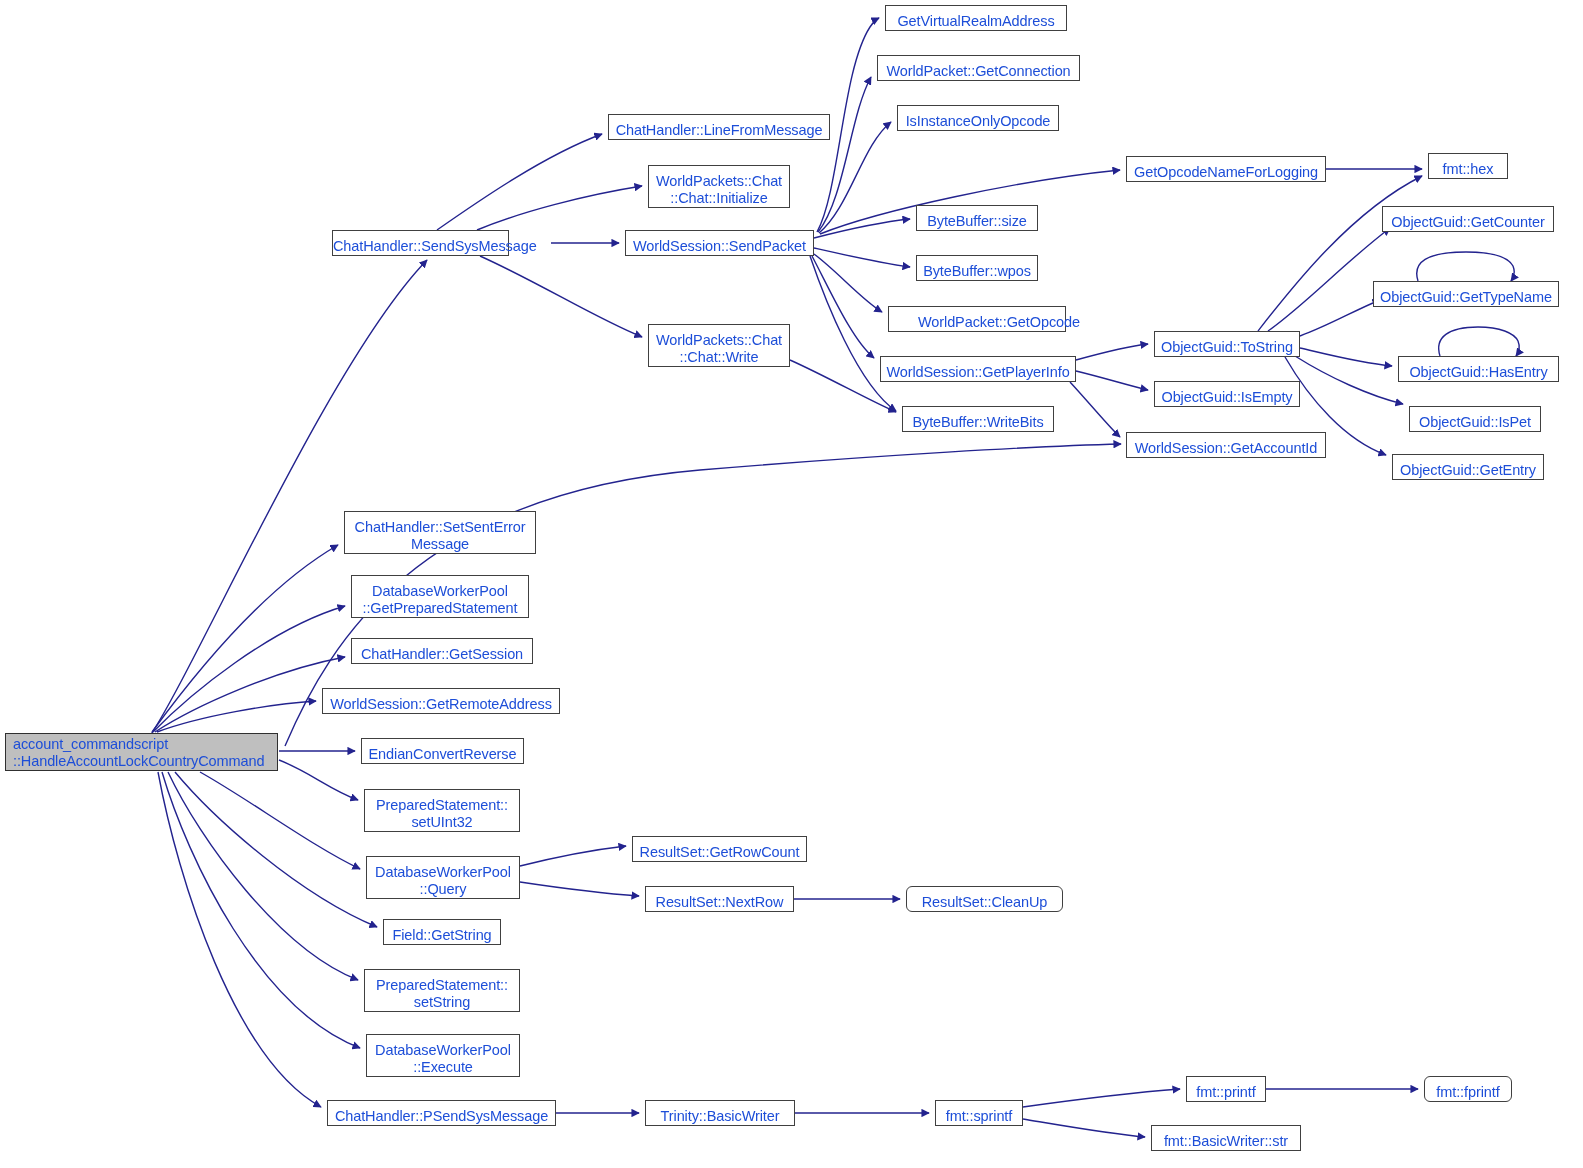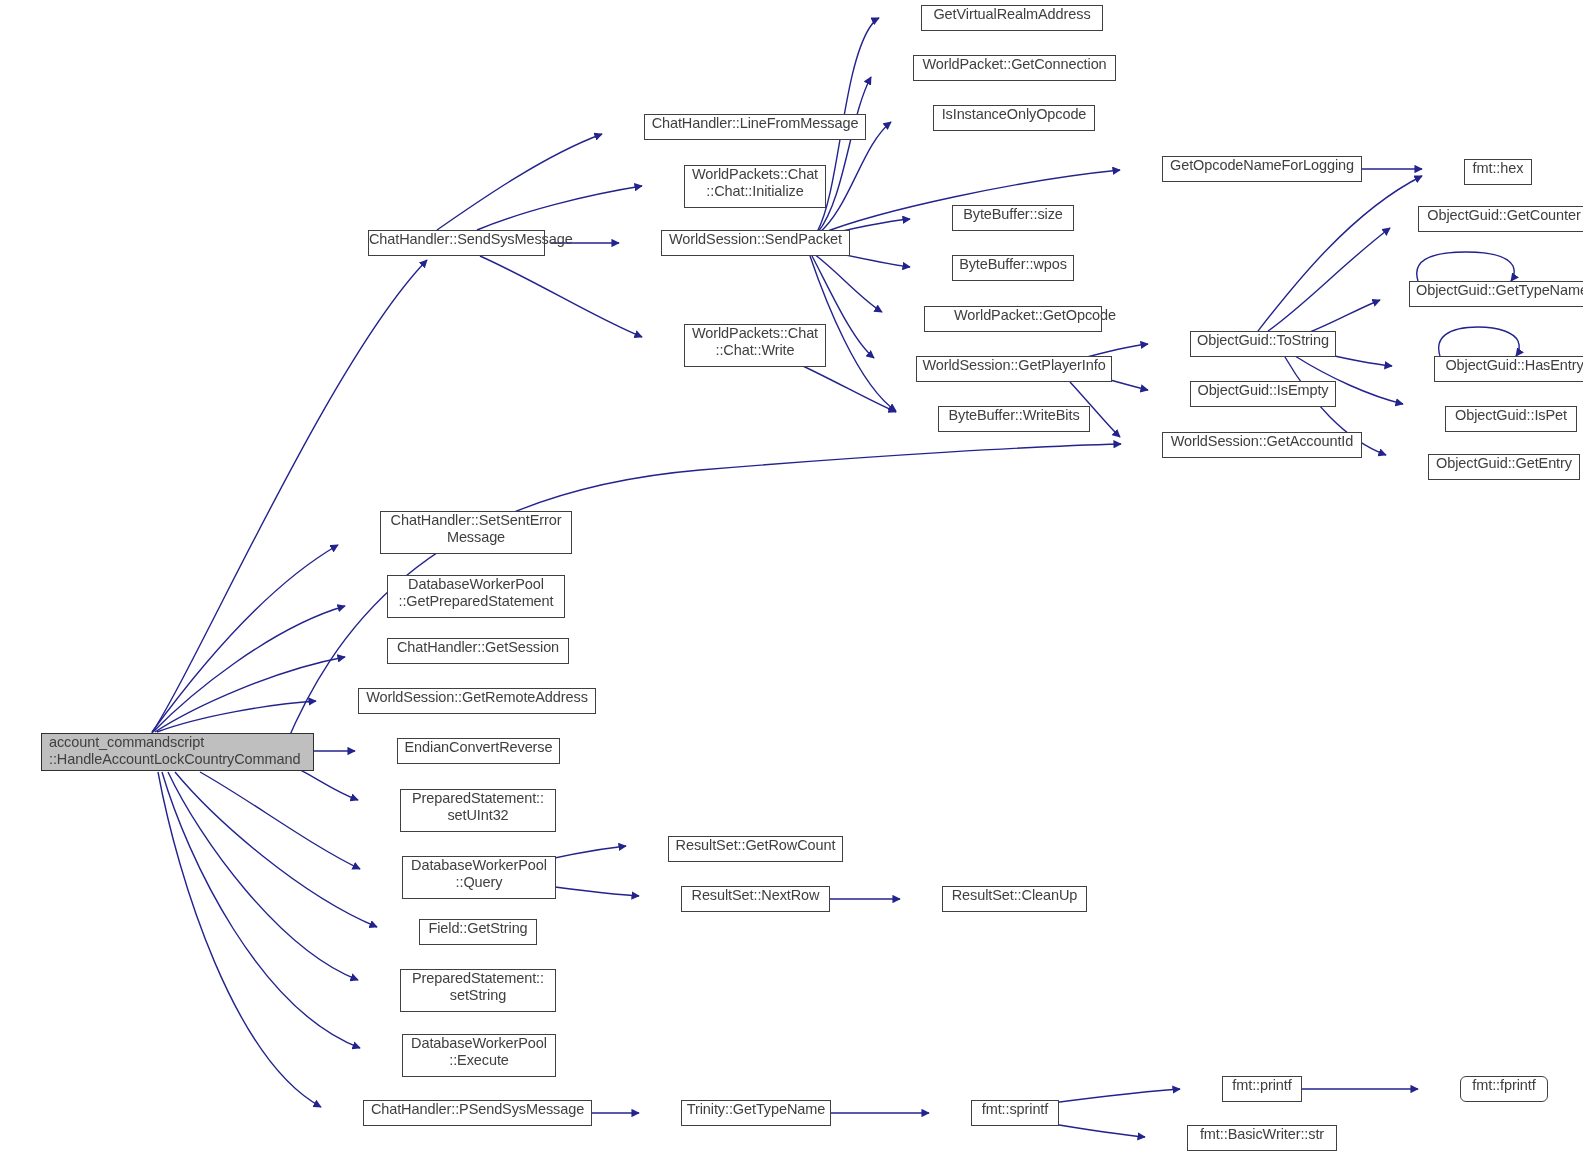--- a/index.html
+++ b/index.html
@@ -22,31 +22,30 @@
     top: 0;
     width: 1583px;
     height: 1168px;
     pointer-events: none;
   }
   .node {
     position: absolute;
     box-sizing: border-box;
     border: 1px solid #404040;
     background: #ffffff;
-    color: #404040;
+    color: #1d4ed8;
     font-size: 14.5px;
     line-height: 17px;
     display: flex;
-    align-items: flex-start;
+    align-items: flex-end;
     justify-content: center;
     text-align: center;
     white-space: pre-line;
     letter-spacing: -0.1px;
     z-index: 2;
-    margin-left: 36px;
   }
   .node.root {
     background: #bfbfbf;
     border: 1px solid #303030;
     justify-content: flex-start;
     text-align: left;
     padding-left: 7px;
   }
   .node .lbl {
     display: block;
@@ -129,21 +128,21 @@
       <div class="node" style="left: 897px; top: 105px; width: 162px; height: 26px;"><span class="lbl">IsInstanceOnlyOpcode</span></div>
       <div class="node" style="left: 916px; top: 205px; width: 122px; height: 26px;"><span class="lbl">ByteBuffer::size</span></div>
       <div class="node" style="left: 916px; top: 255px; width: 122px; height: 26px;"><span class="lbl">ByteBuffer::wpos</span></div>
       <div class="node" style="left: 888px; top: 306px; width: 178px; height: 26px; padding-left: 29px;"><span class="lbl">WorldPacket::GetOpcode</span></div>
       <div class="node" style="left: 880px; top: 356px; width: 196px; height: 26px;"><span class="lbl">WorldSession::GetPlayerInfo</span></div>
       <div class="node" style="left: 902px; top: 406px; width: 152px; height: 26px;"><span class="lbl">ByteBuffer::WriteBits</span></div>
       <div class="node" style="left: 1126px; top: 156px; width: 200px; height: 26px;"><span class="lbl">GetOpcodeNameForLogging</span></div>
       <div class="node" style="left: 1154px; top: 331px; width: 146px; height: 26px;"><span class="lbl">ObjectGuid::ToString</span></div>
       <div class="node" style="left: 1154px; top: 381px; width: 146px; height: 26px;"><span class="lbl">ObjectGuid::IsEmpty</span></div>
       <div class="node" style="left: 1126px; top: 432px; width: 200px; height: 26px;"><span class="lbl">WorldSession::GetAccountId</span></div>
-      <div class="node" style="left: 1428px; top: 159px; width: 68px; height: 26px;"><span class="lbl">fmt::hex</span></div>
+      <div class="node" style="left: 1428px; top: 153px; width: 80px; height: 26px;"><span class="lbl">fmt::hex</span></div>
       <div class="node" style="left: 1382px; top: 206px; width: 172px; height: 26px;"><span class="lbl">ObjectGuid::GetCounter</span></div>
       <div class="node" style="left: 1373px; top: 281px; width: 186px; height: 26px;"><span class="lbl">ObjectGuid::GetTypeName</span></div>
       <div class="node" style="left: 1398px; top: 356px; width: 161px; height: 26px;"><span class="lbl">ObjectGuid::HasEntry</span></div>
       <div class="node" style="left: 1409px; top: 406px; width: 132px; height: 26px;"><span class="lbl">ObjectGuid::IsPet</span></div>
       <div class="node" style="left: 1392px; top: 454px; width: 152px; height: 26px;"><span class="lbl">ObjectGuid::GetEntry</span></div>
       <div class="node" style="left: 344px; top: 511px; width: 192px; height: 43px;"><span class="lbl">ChatHandler::SetSentError
 Message</span></div>
       <div class="node" style="left: 351px; top: 575px; width: 178px; height: 43px;"><span class="lbl">DatabaseWorkerPool
 ::GetPreparedStatement</span></div>
       <div class="node" style="left: 351px; top: 638px; width: 182px; height: 26px;"><span class="lbl">ChatHandler::GetSession</span></div>
@@ -154,20 +153,20 @@
       <div class="node" style="left: 366px; top: 856px; width: 154px; height: 43px;"><span class="lbl">DatabaseWorkerPool
 ::Query</span></div>
       <div class="node" style="left: 383px; top: 919px; width: 118px; height: 26px;"><span class="lbl">Field::GetString</span></div>
       <div class="node" style="left: 364px; top: 969px; width: 156px; height: 43px;"><span class="lbl">PreparedStatement::
 setString</span></div>
       <div class="node" style="left: 366px; top: 1034px; width: 154px; height: 43px;"><span class="lbl">DatabaseWorkerPool
 ::Execute</span></div>
       <div class="node" style="left: 327px; top: 1100px; width: 229px; height: 26px;"><span class="lbl">ChatHandler::PSendSysMessage</span></div>
       <div class="node" style="left: 632px; top: 836px; width: 175px; height: 26px;"><span class="lbl">ResultSet::GetRowCount</span></div>
       <div class="node" style="left: 645px; top: 886px; width: 149px; height: 26px;"><span class="lbl">ResultSet::NextRow</span></div>
-      <div class="node" style="left: 906px; top: 886px; width: 145px; height: 26px;"><span class="lbl">ResultSet::CleanUp</span></div>
-      <div class="node" style="left: 645px; top: 1100px; width: 150px; height: 26px;"><span class="lbl">Trinity::GetTypeName</span></div>
+      <div class="node" style="left: 906px; top: 886px; width: 157px; height: 26px; border-radius: 6px;"><span class="lbl">ResultSet::CleanUp</span></div>
+      <div class="node" style="left: 645px; top: 1100px; width: 150px; height: 26px;"><span class="lbl">Trinity::BasicWriter</span></div>
       <div class="node" style="left: 935px; top: 1100px; width: 88px; height: 26px;"><span class="lbl">fmt::sprintf</span></div>
       <div class="node" style="left: 1186px; top: 1076px; width: 80px; height: 26px;"><span class="lbl">fmt::printf</span></div>
       <div class="node" style="left: 1151px; top: 1125px; width: 150px; height: 26px;"><span class="lbl">fmt::BasicWriter::str</span></div>
       <div class="node" style="left: 1424px; top: 1076px; width: 88px; height: 26px; border-radius: 6px;"><span class="lbl">fmt::fprintf</span></div>
     </div>
 </div>
 
 </body></html>

